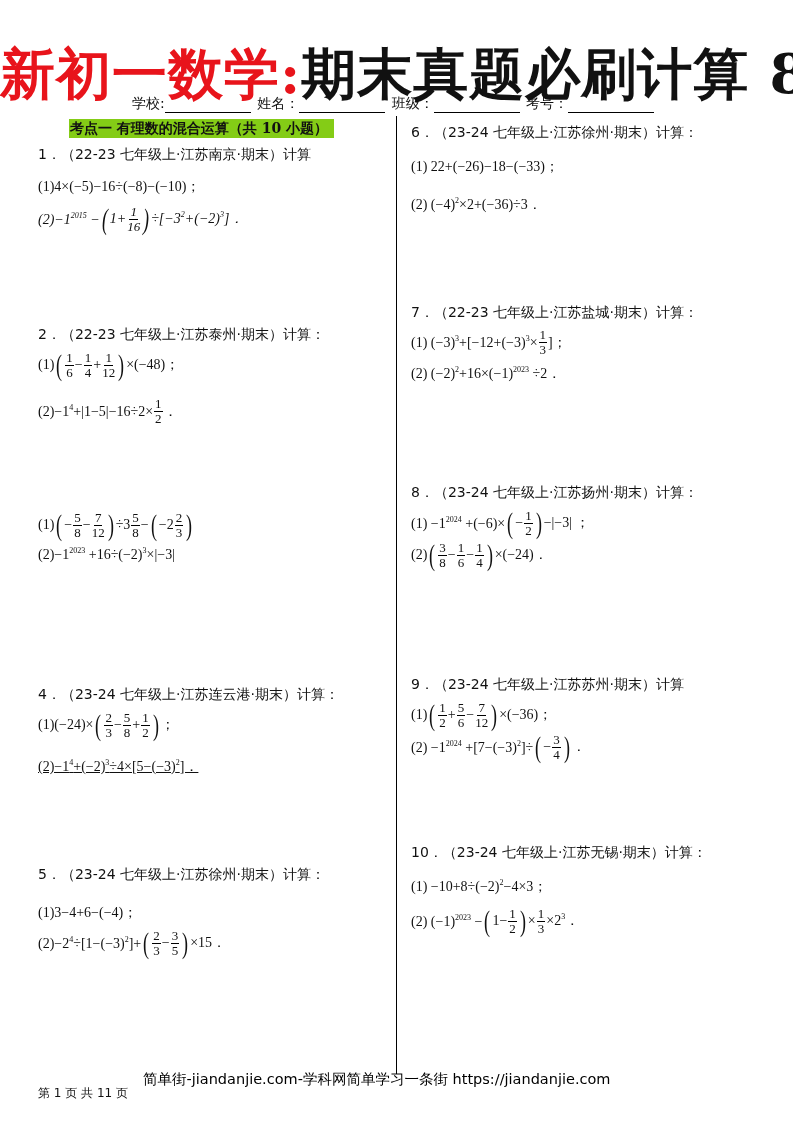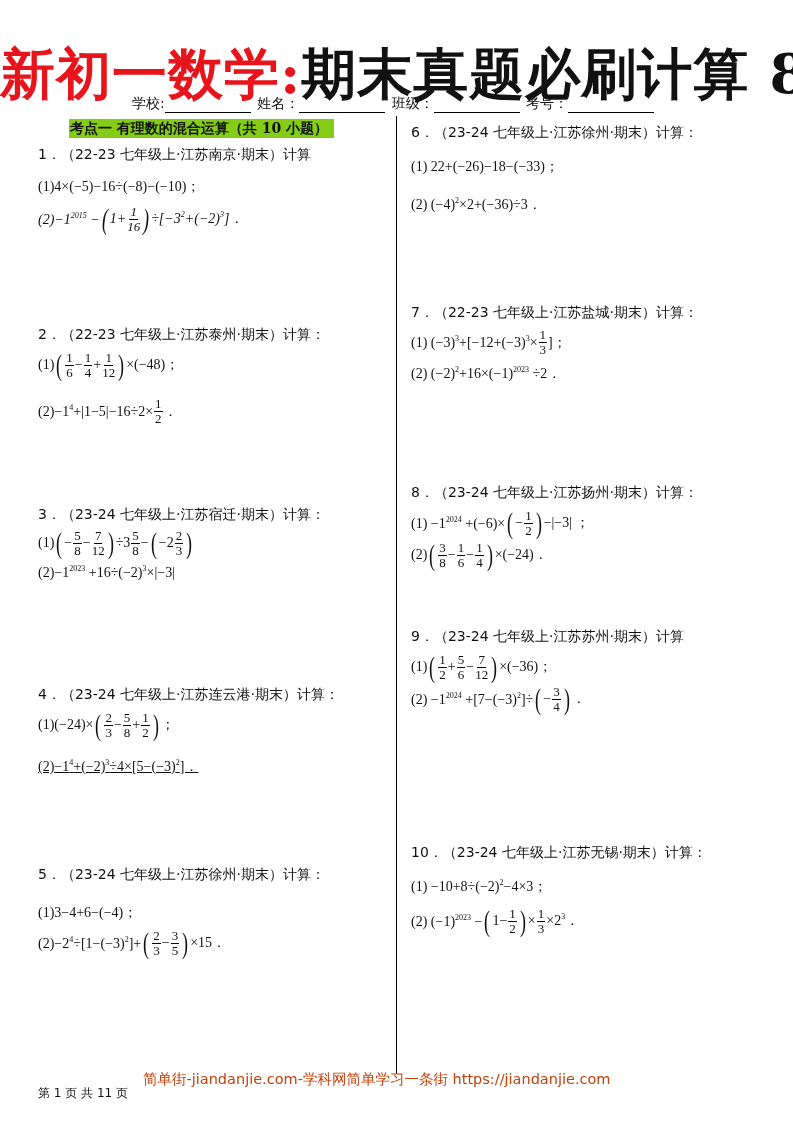--- a/index.html
+++ b/index.html
@@ -22,21 +22,21 @@
   .q { position: absolute; font-size: 14.5px; }
   .q .head { font-family: "DejaVu Sans", sans-serif; font-size: 14px; white-space: nowrap; }
   .q .part { white-space: nowrap; font-size: 14px; display: flex; align-items: center; }
   .frac { display: inline-flex; flex-direction: column; align-items: center; vertical-align: middle;
           font-size: 13px; line-height: 14px; margin: 0 1px; }
   .frac .num { border-bottom: 1px solid #000; padding: 0 1px; }
   .paren { font-size: 30px; font-weight: 100; line-height: 30px; transform: scaleX(0.6); display: inline-block; }
   sup { font-size: 8px; }
   .footer-page { position: absolute; top: 1085px; left: 38px; font-size: 12px;
                  font-family: "DejaVu Sans", sans-serif; }
-  .watermark { position: absolute; top: 1070px; left: 143px; font-size: 14.5px; color: #c2410c;
+  .watermark { position: absolute; top: 1070px; left: 143px; font-size: 14.5px; color: #000000;
                font-family: "DejaVu Sans", sans-serif; white-space: nowrap; }
 </style>
 </head>
 <body>
 
 <div class="title">
   <span class="red">新初一数学:</span><span class="black">期末真题必刷计算 80 题</span>
 </div>
 
 <div class="info-line">
@@ -86,21 +86,20 @@
     <span>(2)−1<sup>4</sup>+|1−5|−16÷2×</span>
       <span class="frac">
         <span class="num">1</span>
         <span>2</span>
       </span>
       <span>．</span>
   </div>
 </div>
 
 <div class="q" style="left:38px; top:506px;">
-  <div class="head">3．（23-24 七年级上·江苏宿迁·期末）计算：</div>
   <div class="part" style="margin-top:4px;">
     <span>(1)</span><span class="paren">(</span><span>−</span><span class="frac">
         <span class="num">5</span>
         <span>8</span>
       </span>−<span class="frac">
         <span class="num">7</span>
         <span>12</span>
       </span><span class="paren">)</span><span>÷3</span><span class="frac">
         <span class="num">5</span>
         <span>8</span>
@@ -194,21 +193,21 @@
       </span>−<span class="frac">
         <span class="num">1</span>
         <span>6</span>
       </span>−<span class="frac">
         <span class="num">1</span>
         <span>4</span>
       </span><span class="paren">)</span><span>×(−24)．</span>
   </div>
 </div>
 
-<div class="q" style="left:411px; top:628px;">
+<div class="q" style="left:411px; top:676px;">
   <div class="head">9．（23-24 七年级上·江苏苏州·期末）计算</div>
   <div class="part" style="margin-top:6px;">
     <span>(1)</span><span class="paren">(</span><span class="frac">
         <span class="num">1</span>
         <span>2</span>
       </span>+<span class="frac">
         <span class="num">5</span>
         <span>6</span>
       </span>−<span class="frac">
         <span class="num">7</span>

